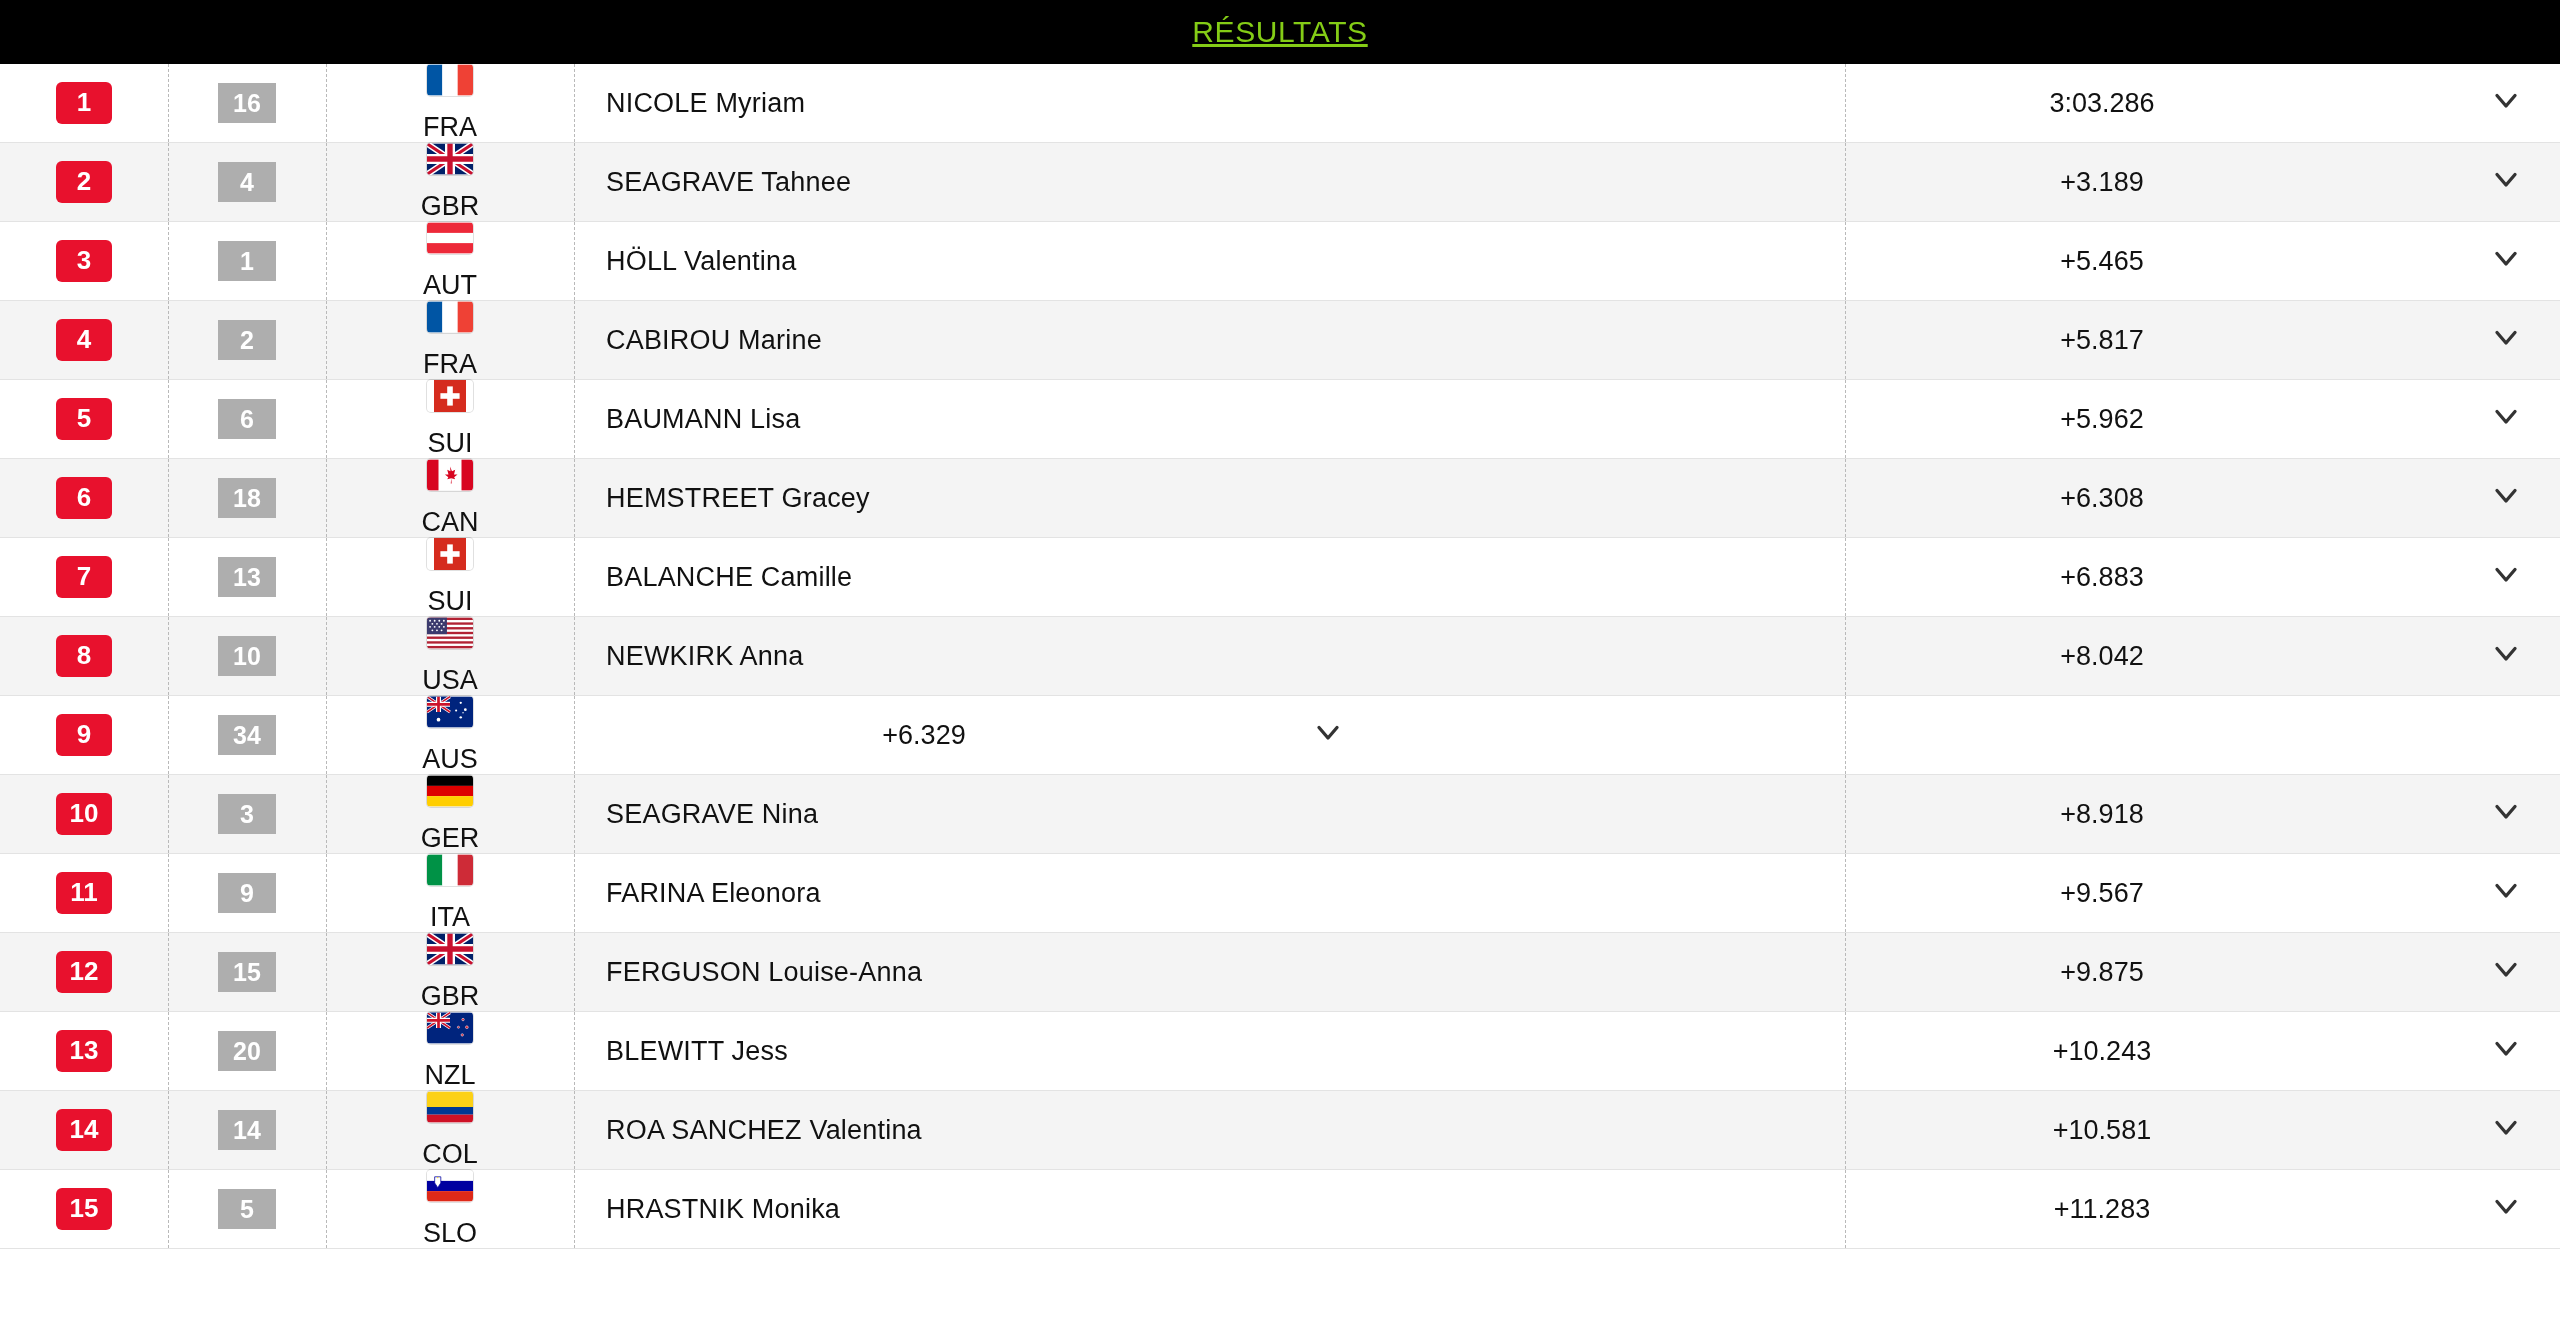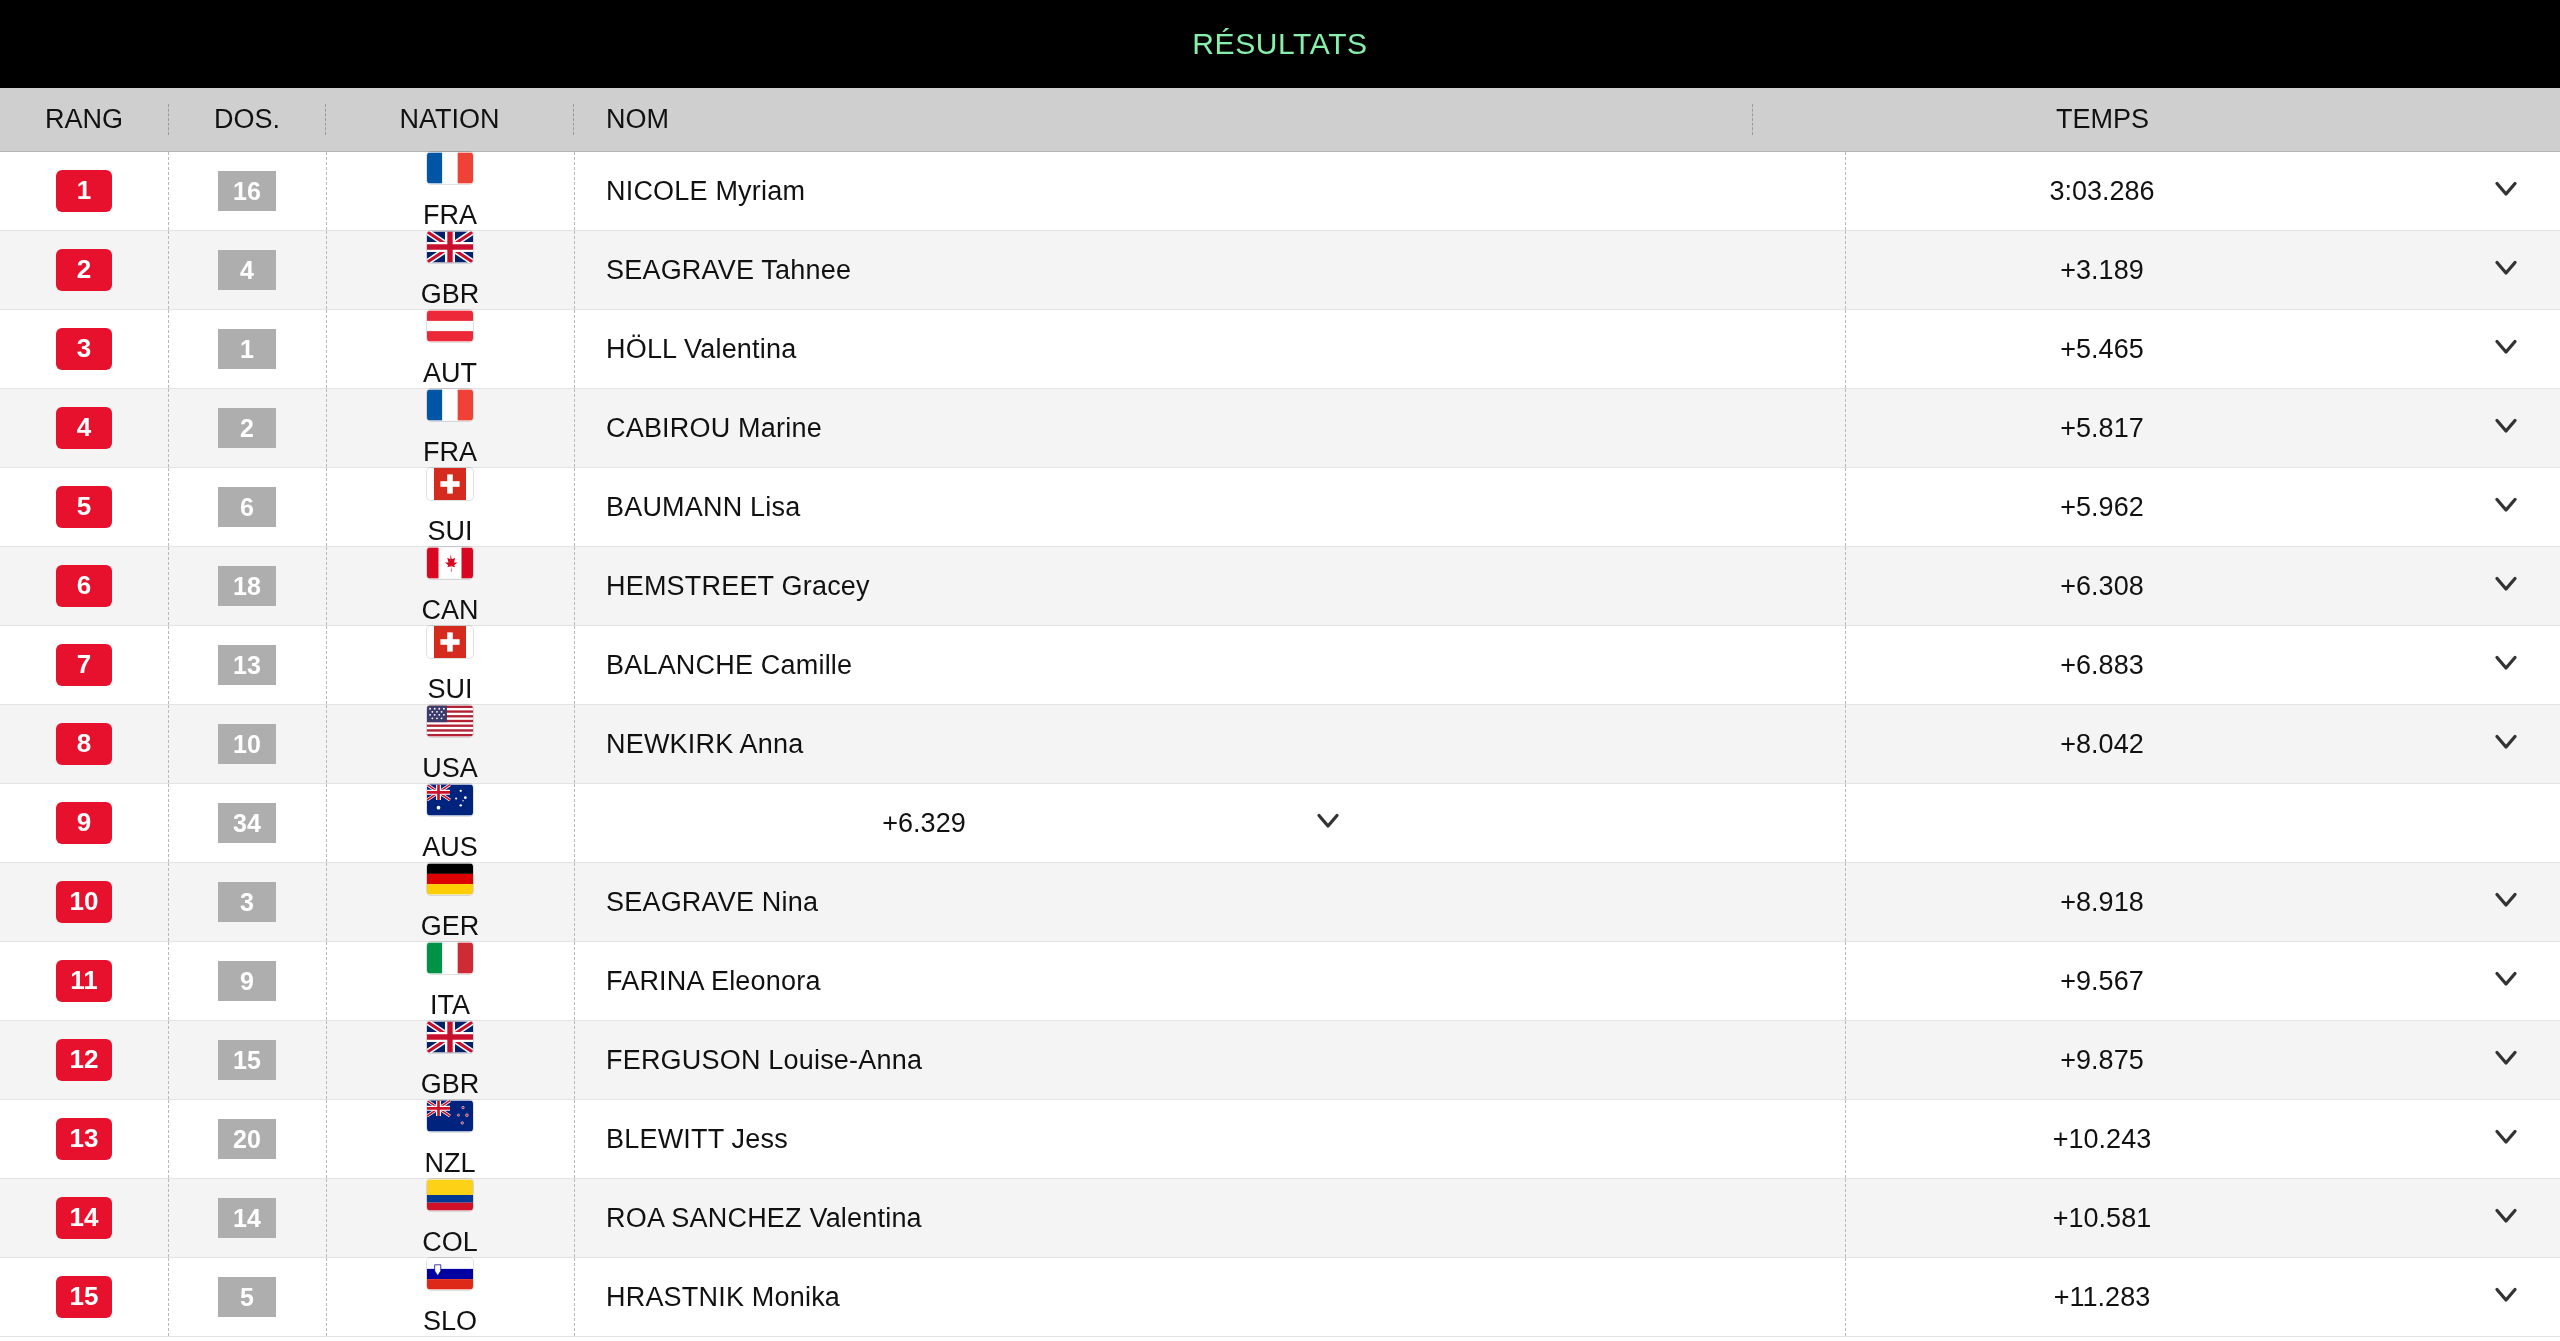--- a/index.html
+++ b/index.html
@@ -15,28 +15,29 @@
     position: relative;
     overflow: hidden;
   }
   .results-panel {
     width: 2560px;
     background: #ffffff;
   }
   
   .title-bar {
     background: #000000;
-    color: #86efac;
-    height: 88px;
+    color: #84cc16;
+    height: 64px;
     display: flex;
     align-items: center;
     justify-content: center;
     font-size: 30px;
     letter-spacing: 0.6px;
     font-weight: 400;
+    text-decoration: underline;
   }
   
   .header-row {
     display: flex;
     align-items: center;
     background: #cfcfcf;
     color: #111111;
     height: 64px;
     font-size: 27px;
     border-bottom: 1px solid #b5b5b5;
@@ -137,28 +138,20 @@
 </head>
 <body>
 
 <div class="page">
   <div class="results-panel">
 
     <div class="title-bar">
       <span>RÉSULTATS</span>
     </div>
 
-    <div class="header-row">
-      <div class="col-rank">RANG</div>
-      <div class="col-bib sep-left sep-right">DOS.</div>
-      <div class="col-nation sep-right">NATION</div>
-      <div class="col-name">NOM</div>
-      <div class="col-time sep-left">TEMPS</div>
-      <div class="col-chevron"></div>
-    </div>
 
     <div id="rows-container">
         <div class="row">
           <div class="vrule vr1"></div>
           <div class="vrule vr2"></div>
           <div class="vrule vr3"></div>
           <div class="vrule vr4"></div>
           <div class="col-rank"><span class="rank-badge">1</span></div>
           <div class="col-bib"><span class="bib-badge">16</span></div>
           <div class="col-nation nation-cell">

